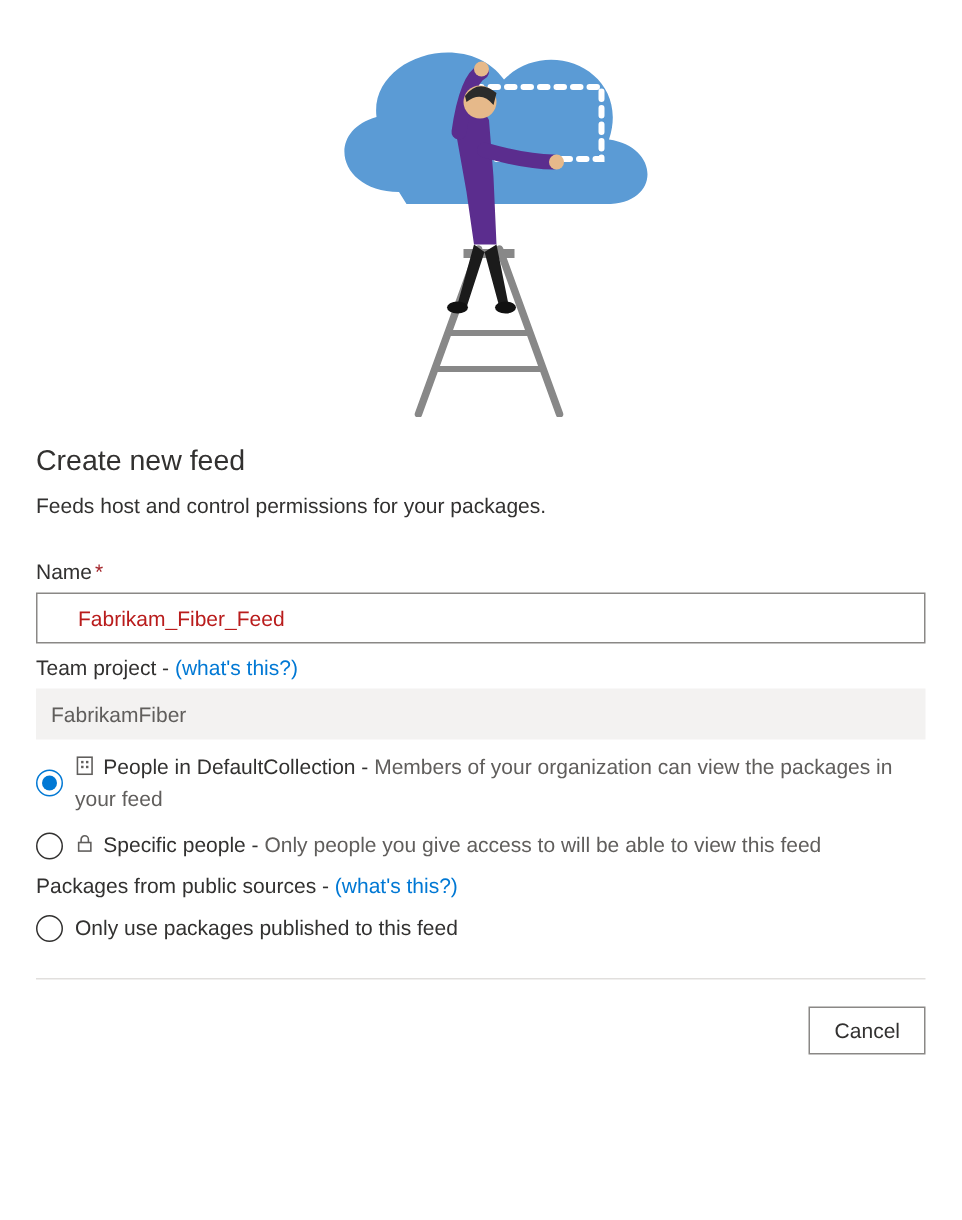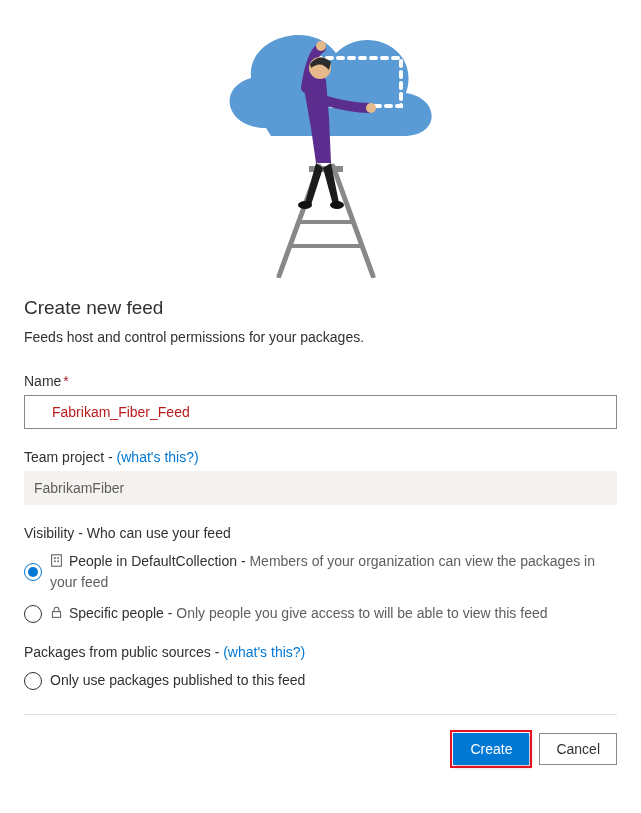--- a/index.html
+++ b/index.html
@@ -21,21 +21,21 @@
       font-size: 19px;
       font-weight: 400;
       color: #323130;
       margin-bottom: 10px;
     }
     .subtitle {
       font-size: 14px;
       color: #323130;
       margin-bottom: 28px;
     }
-    .field-block { margin-bottom: 20px; }
+    .field-block { margin-bottom: 8px; }
     .field-label {
       font-size: 14px;
       color: #323130;
       display: block;
       margin-bottom: 6px;
     }
     .required-star { color: #a4262c; margin-left: 2px; }
     .link-inline {
       color: #0078d4;
       text-decoration: none;
@@ -192,21 +192,20 @@
 </div>
 
 <div class="field-block">
   <label class="field-label">
     <span>Team project - </span><a class="link-inline">(what's this?)</a>
   </label>
   <div class="text-readonly">FabrikamFiber</div>
 </div>
 
 <div class="field-block">
-  <div class="section-label">Visibility - Who can use your feed</div>
 
   <div class="radio-row">
     <span class="radio checked"></span>
     <div class="radio-body">
       <span class="icon-slot">
         <svg width="13" height="13" viewBox="0 0 16 16">
             <rect x="2" y="1" width="12" height="14" fill="none" stroke="#605e5c" stroke-width="1.3"></rect>
             <rect x="5" y="4" width="2" height="2" fill="#605e5c"></rect>
             <rect x="9" y="4" width="2" height="2" fill="#605e5c"></rect>
             <rect x="5" y="8" width="2" height="2" fill="#605e5c"></rect>
@@ -239,15 +238,14 @@
 
   <div class="radio-row">
     <span class="radio"></span>
     <div class="radio-body">Only use packages published to this feed</div>
   </div>
 </div>
 
 <hr class="divider">
 
 <div class="button-row">
-  <button class="btn btn-primary">Create</button>
   <button class="btn btn-secondary">Cancel</button>
 </div>
 
 </body></html>

